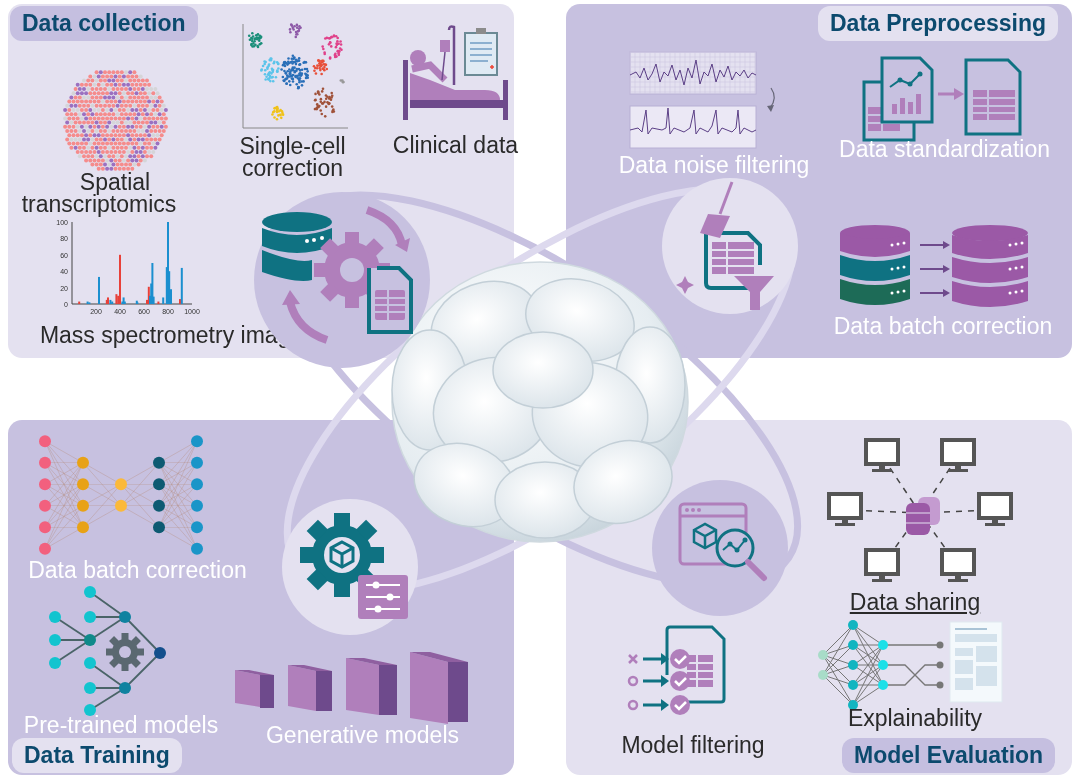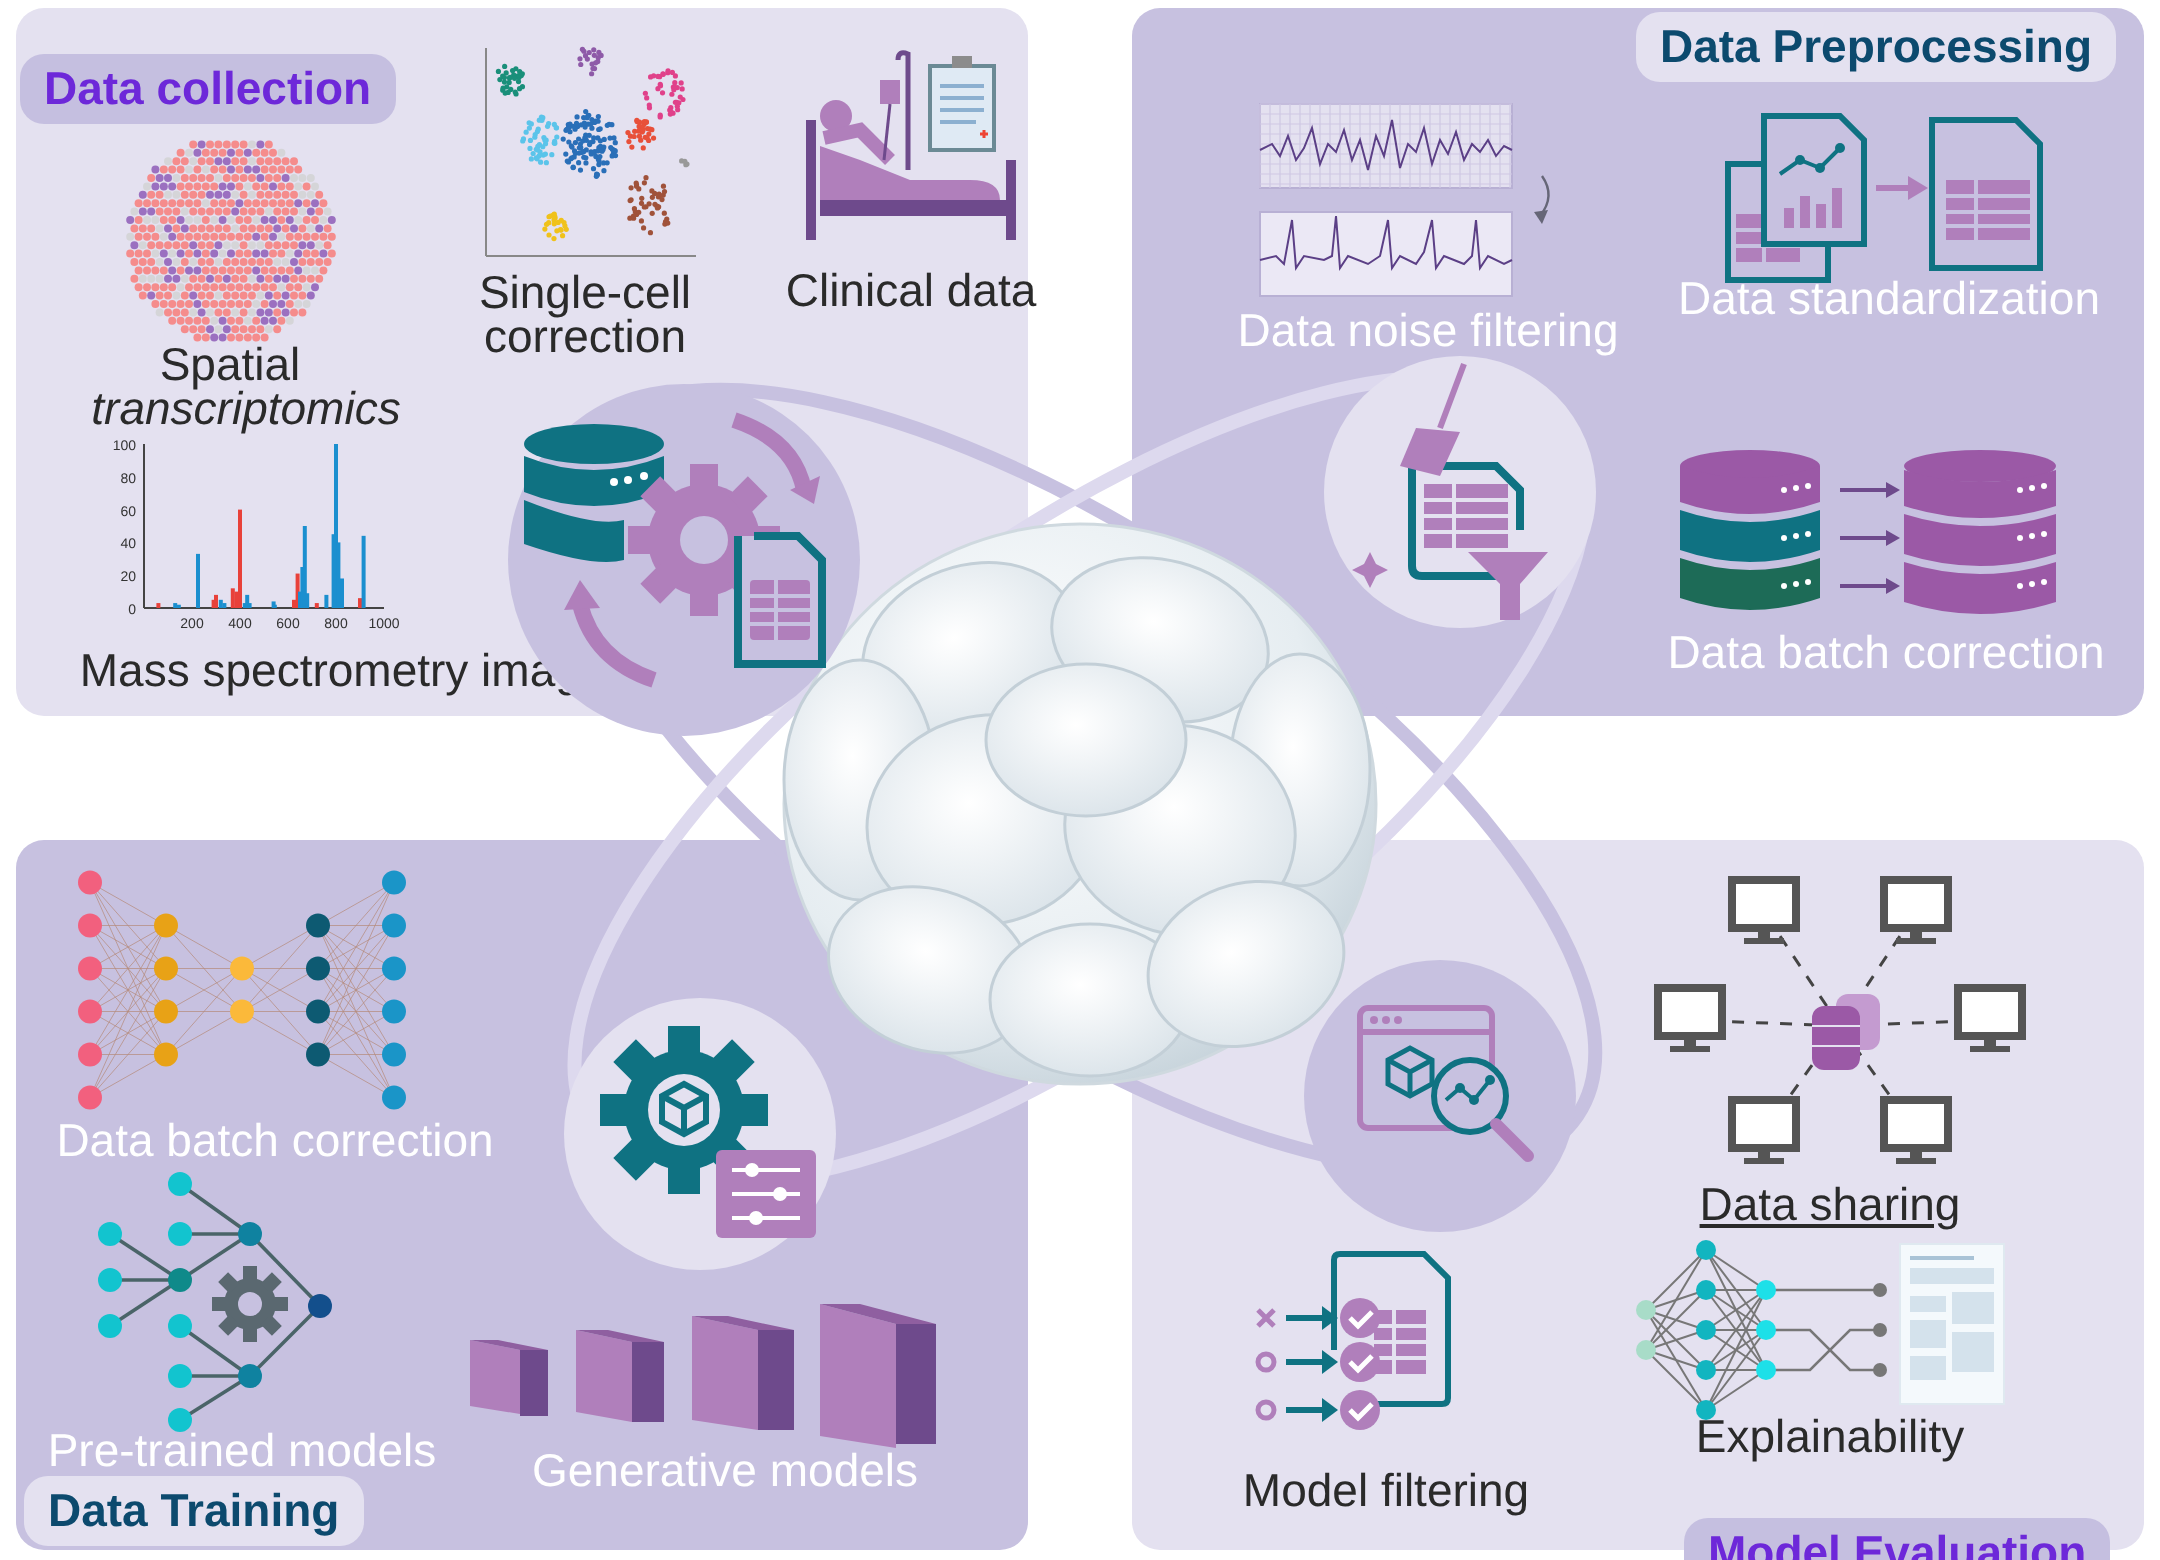--- a/index.html
+++ b/index.html
@@ -3,21 +3,21 @@
 <meta charset="utf-8">
 <style>
   html, body { margin:0; padding:0; }
   body { width:1080px; height:780px; position:relative; background:#ffffff; overflow:hidden; font-family:"Liberation Sans", sans-serif; }
   .panel { position:absolute; border-radius:14px; }
   .p-tl { left:8px; top:4px; width:506px; height:354px; background:#e4e1f0; }
   .p-tr { left:566px; top:4px; width:506px; height:354px; background:#c7c1e0; }
   .p-bl { left:8px; top:420px; width:506px; height:355px; background:#c7c1e0; }
   .p-br { left:566px; top:420px; width:506px; height:355px; background:#e4e1f0; }
   .pill { position:absolute; border-radius:12px; font-weight:bold; font-size:23px; padding:4px 12px; white-space:nowrap; }
-  .pill.dark { background:#c5bfe0; color:#6d28d9;margin-top:21px; }
+  .pill.dark { background:#c5bfe0; color:#0c4a6e; }
   .pill.light { background:#e4e1f0; color:#0c4a6e; }
   .lbl { position:absolute; font-size:23px; line-height:24px; text-align:center; white-space:nowrap; }
   .lbl.dk { color:#2a2a2a; }
   .lbl.wt { color:#ffffff; }
   .abs { position:absolute; }
   svg { overflow:visible; }
 </style>
 </head>
 <body>
 
@@ -532,21 +532,21 @@
     <circle cx="42.900000000000006" cy="103.80000000000004" r="2" fill="#f58c8c"></circle>
     <circle cx="47.10000000000001" cy="103.80000000000004" r="2" fill="#9b70c0"></circle>
     <circle cx="51.30000000000001" cy="103.80000000000004" r="2" fill="#9b70c0"></circle>
     <circle cx="55.500000000000014" cy="103.80000000000004" r="2" fill="#f58c8c"></circle>
     <circle cx="59.70000000000002" cy="103.80000000000004" r="2" fill="#f58c8c"></circle>
     <circle cx="63.90000000000002" cy="103.80000000000004" r="2" fill="#f58c8c"></circle>
     <circle cx="68.10000000000002" cy="103.80000000000004" r="2" fill="#f58c8c"></circle>
     <circle cx="72.30000000000003" cy="103.80000000000004" r="2" fill="#f58c8c"></circle>
   </svg>
 <div class="lbl dk" style="left:60px;top:170px;width:110px;">Spatial</div>
-<div class="lbl dk" style="left:28px;top:192px;width:190px;font-style:italic;">transcriptomics</div>
+<div class="lbl dk" style="left:4px;top:192px;width:190px;">transcriptomics</div>
 
 <svg class="abs" style="left:240px;top:22px;" width="110" height="110" id="sc-svg">
   <line x1="3" y1="2" x2="3" y2="106" stroke="#888" stroke-width="1"></line>
   <line x1="3" y1="106" x2="108" y2="106" stroke="#888" stroke-width="1"></line>
 <circle cx="13.411811317076154" cy="21.419064882544443" r="1.3" fill="#1a8f7a"></circle>
     <circle cx="18.96237806043934" cy="15.883923410388602" r="1.3" fill="#1a8f7a"></circle>
     <circle cx="13.079074155100926" cy="14.456294015781905" r="1.3" fill="#1a8f7a"></circle>
     <circle cx="19.463457504007366" cy="16.70647102042462" r="1.3" fill="#1a8f7a"></circle>
     <circle cx="11.529659720701193" cy="22.089707739056834" r="1.3" fill="#1a8f7a"></circle>
     <circle cx="20.64775149836213" cy="15.800746177587811" r="1.3" fill="#1a8f7a"></circle>

